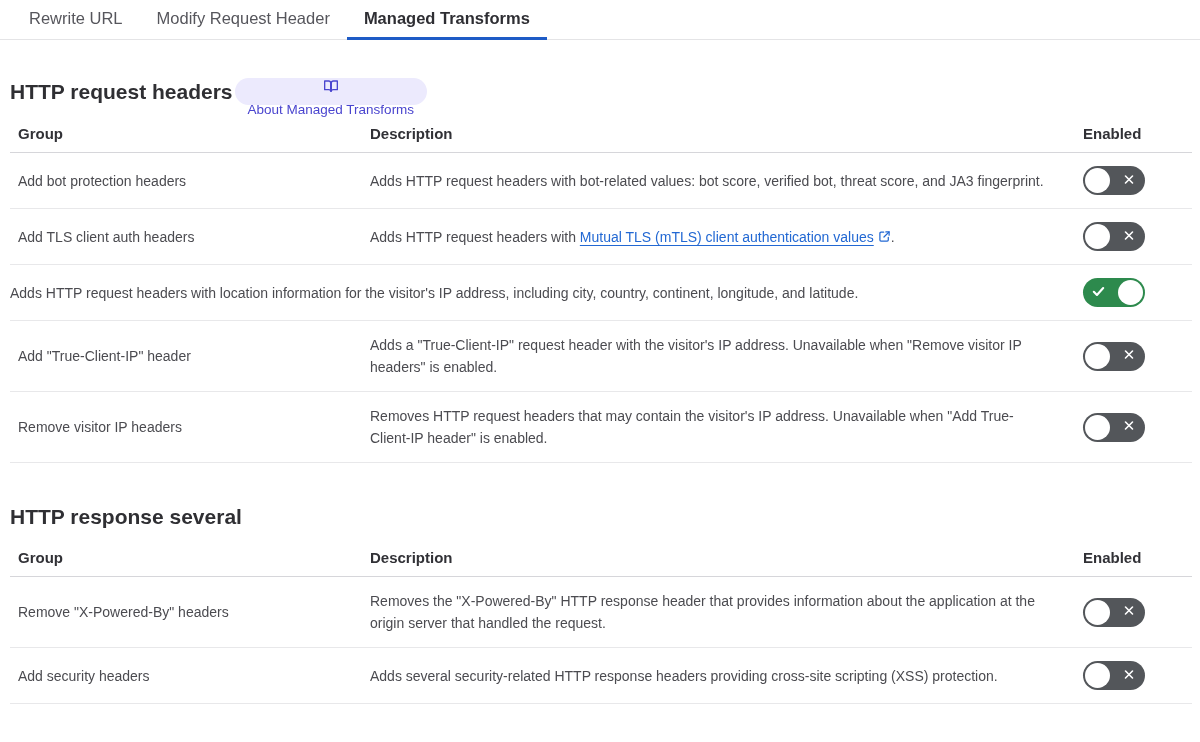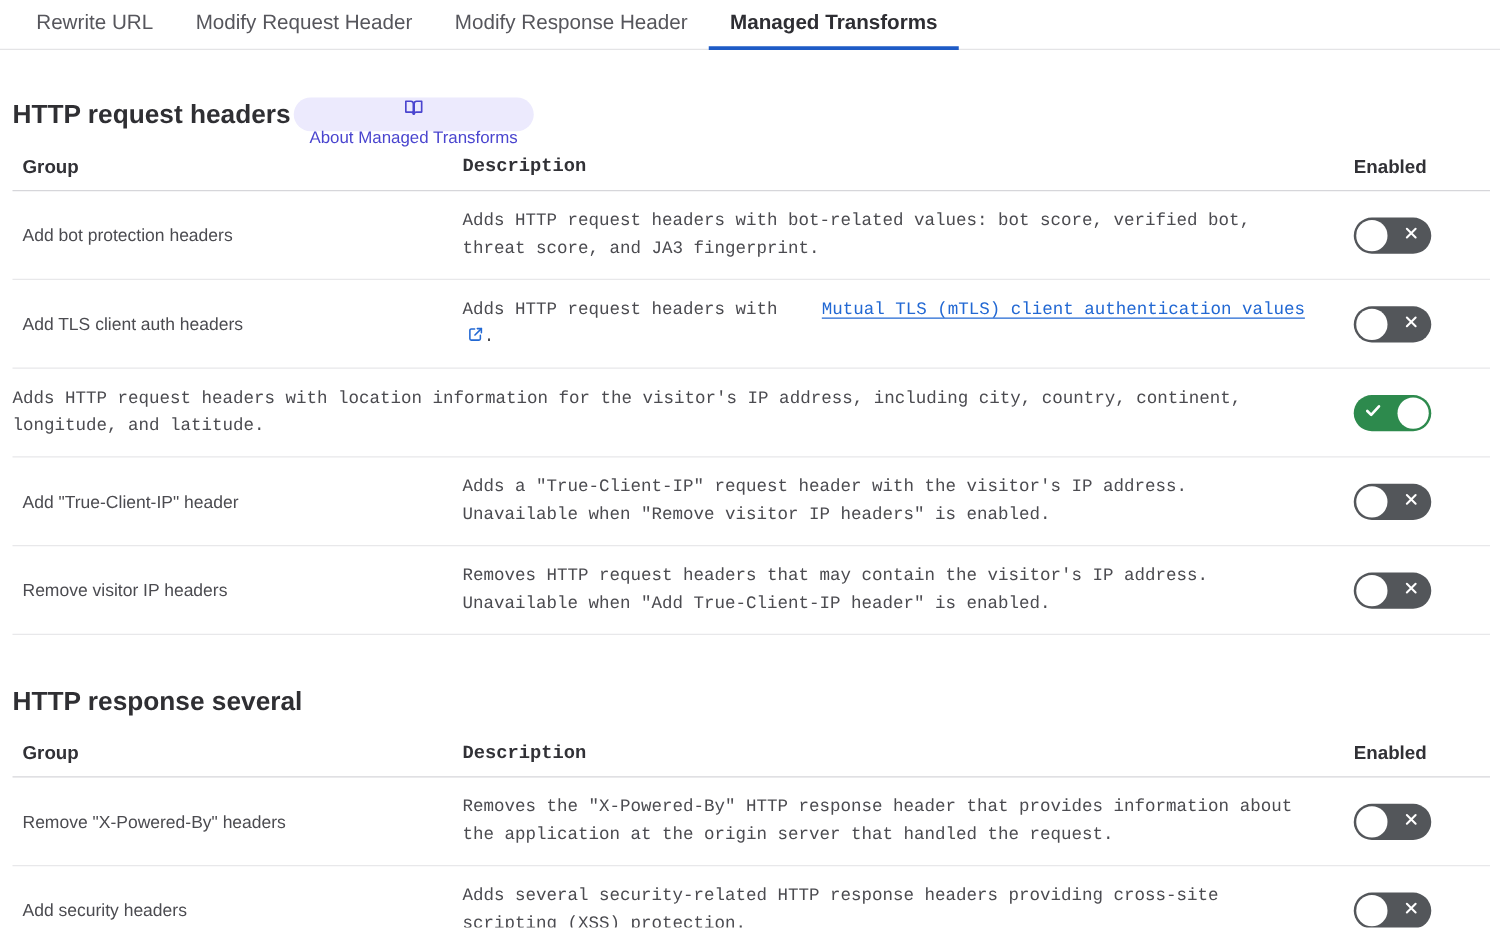--- a/index.html
+++ b/index.html
@@ -49,25 +49,25 @@
     border-bottom:1px solid #d6d6da;
     font-size:15px; font-weight:700; color:#313136;
   }
   .trow {
     display:flex; align-items:center;
     padding:13px 0;
     border-bottom:1px solid #e8e8ea;
     font-size:14px; line-height:22px; color:#4b4b50;
   }
   .col-group  { flex:0 0 360px; padding-left:8px; padding-right:20px; }
-  .col-desc   { flex:1 1 auto; padding-right:30px;font-family:Liberation Mono, monospace; }
+  .col-desc   { flex:1 1 auto; padding-right:30px; }
   .col-toggle { flex:0 0 118px; padding-left:9px; display:flex; align-items:center; }
   
   .ext-link { color:#2268d3; text-decoration:none; cursor:pointer; }
-  .ext-link .link-text { text-decoration:underline; text-underline-offset:3px;margin-left:27px; }
+  .ext-link .link-text { text-decoration:underline; text-underline-offset:3px; }
   .ext-link svg { margin-left:4px; vertical-align:-1px; }
   
   .toggle {
     position:relative; width:62px; height:29px;
     border:none; border-radius:15px; padding:0;
     cursor:pointer; display:block;
   }
   .toggle.off { background:#53565a; }
   .toggle.on  { background:#2d8a4d; }
   .toggle .knob {
@@ -79,21 +79,20 @@
   .toggle .glyph { position:absolute; top:50%; transform:translateY(-50%); display:none; }
   .toggle.off .glyph.x-glyph { display:block; right:9px; }
   .toggle.on  .glyph.check-glyph { display:block; left:8px; }
 </style>
 </head>
 <body>
 
 <nav class="tabbar">
   <div class="tab">Rewrite URL</div>
   <div class="tab">Modify Request Header</div>
-  <div class="tab">Modify Response Header</div>
   <div class="tab active">Managed Transforms</div>
 </nav>
 
 <main class="main">
 
   <div class="section-head">
     <h2 class="section-title">HTTP request headers</h2>
     <span class="badge">
       <span style="display:inline-flex;">
         <svg width="16" height="16" viewBox="0 0 24 24" fill="none" stroke="currentColor" stroke-width="2" stroke-linejoin="round" stroke-linecap="round">

